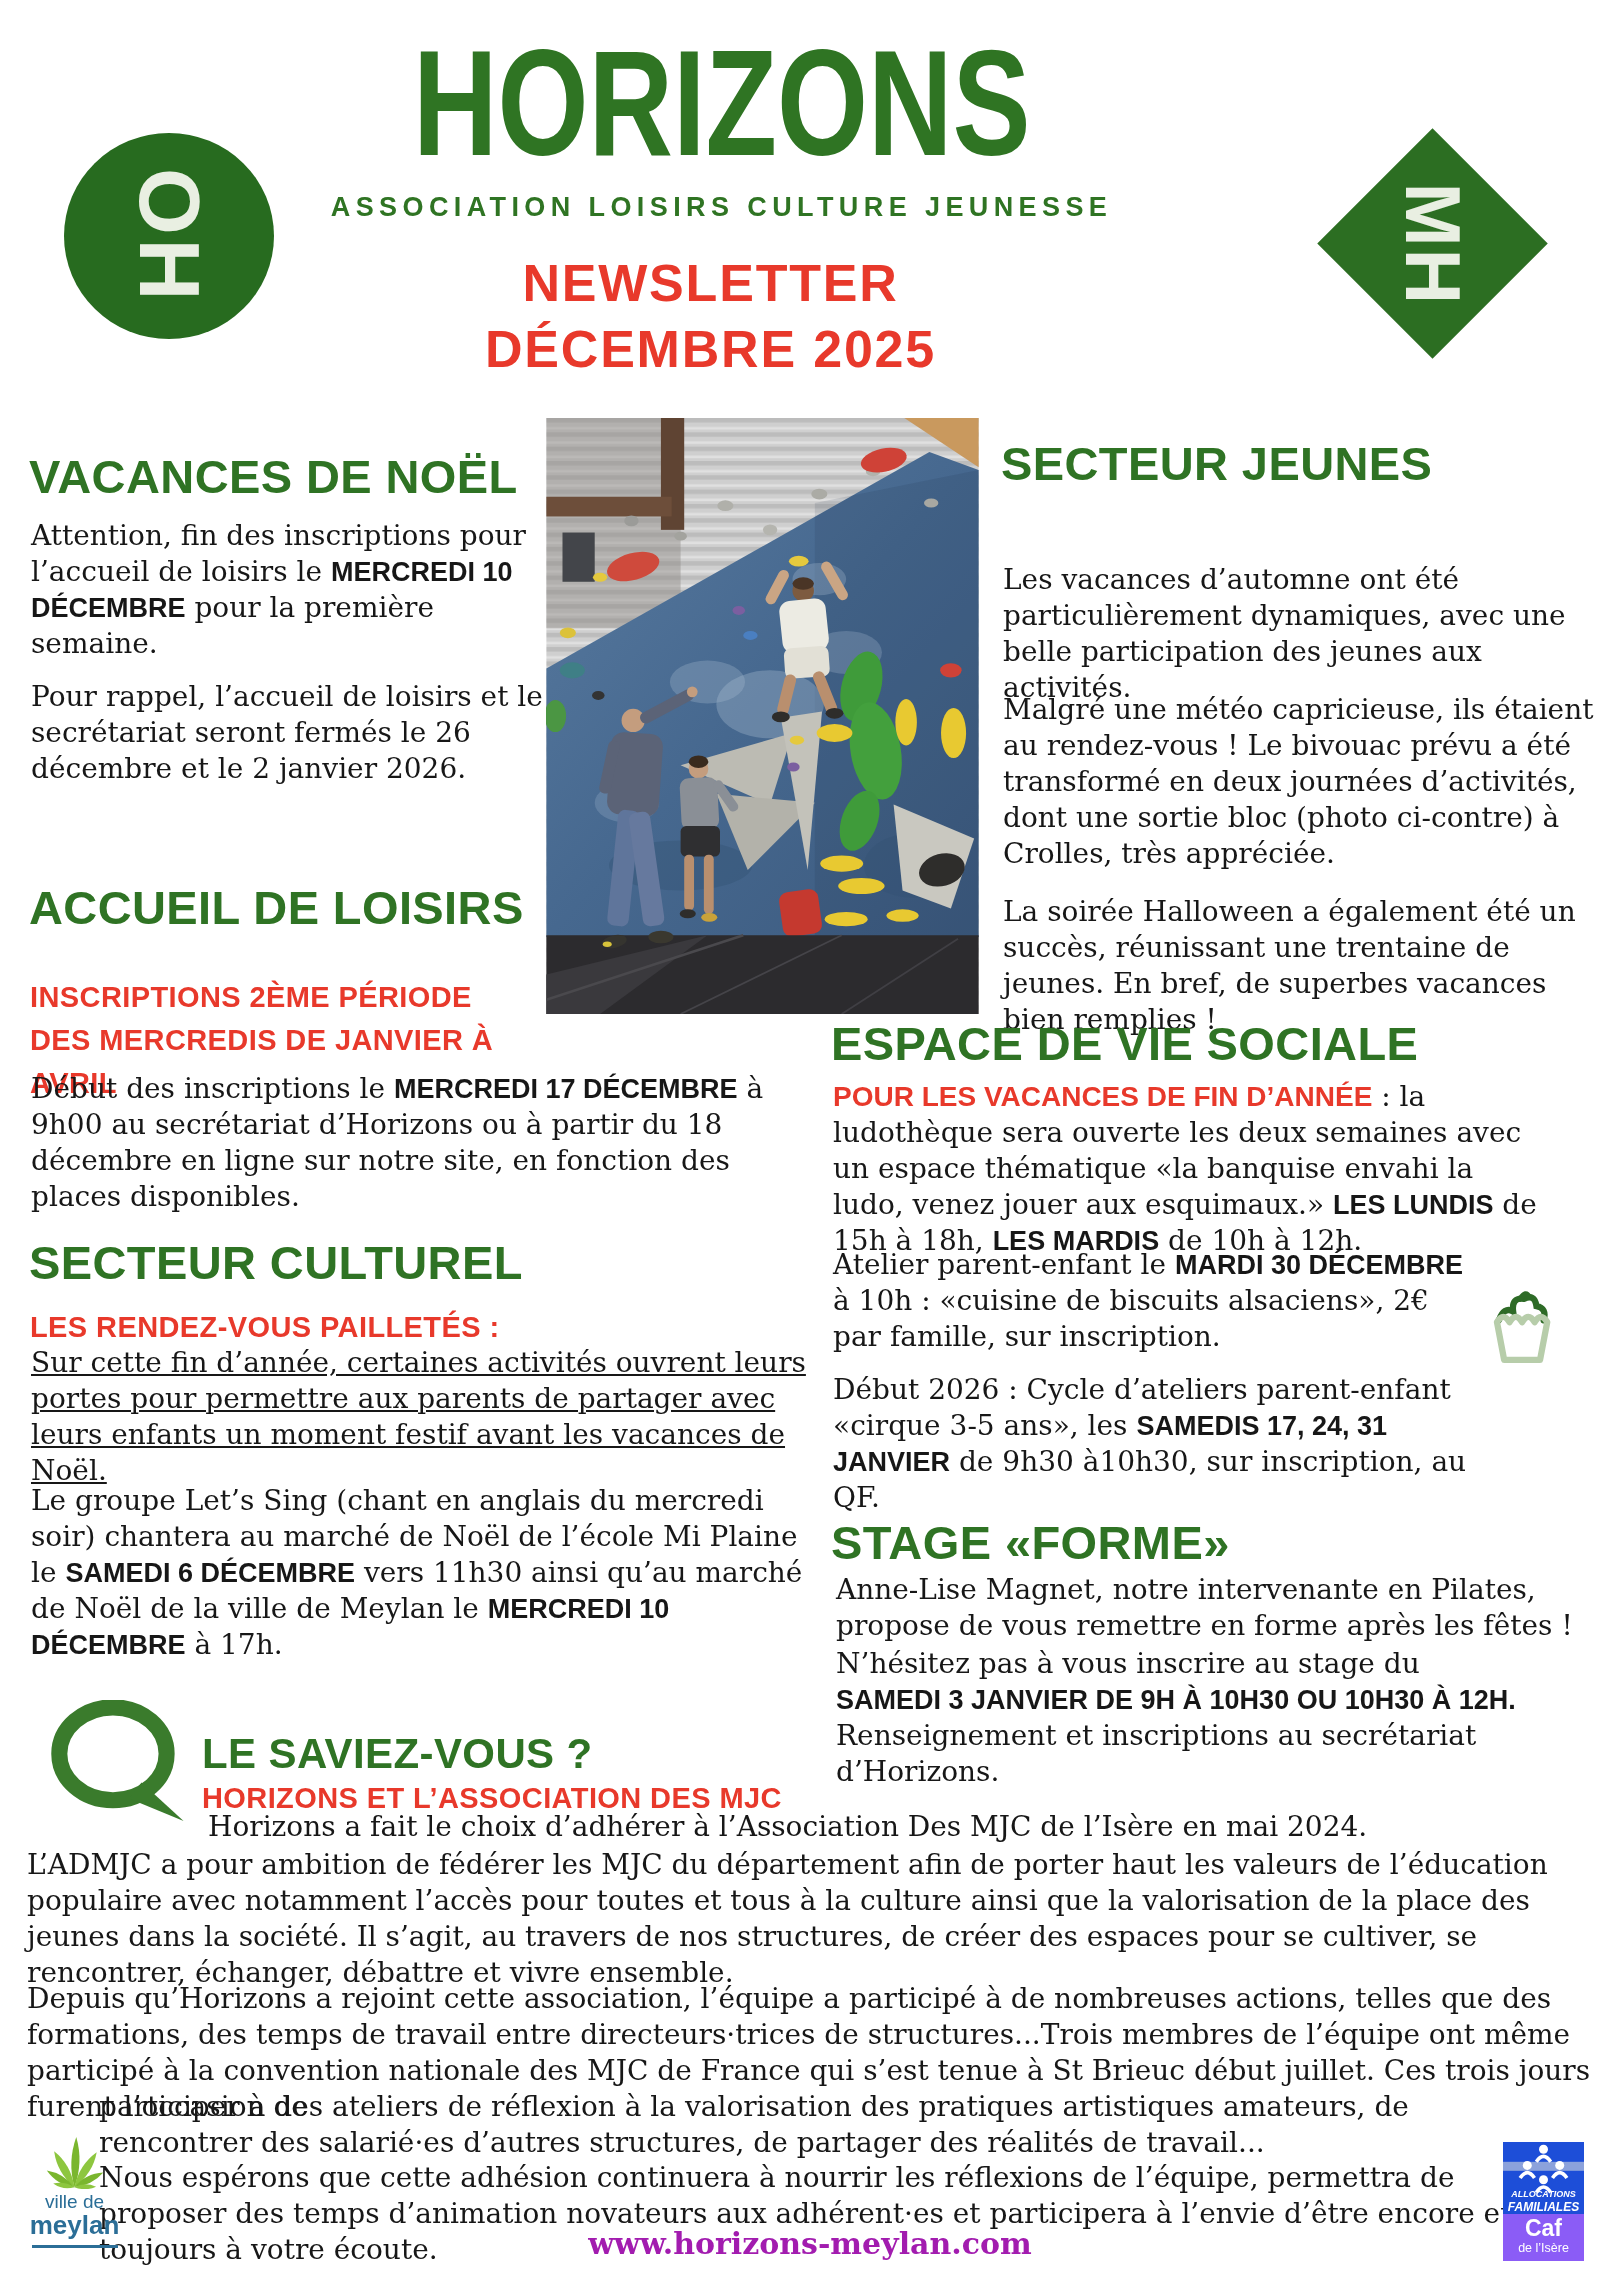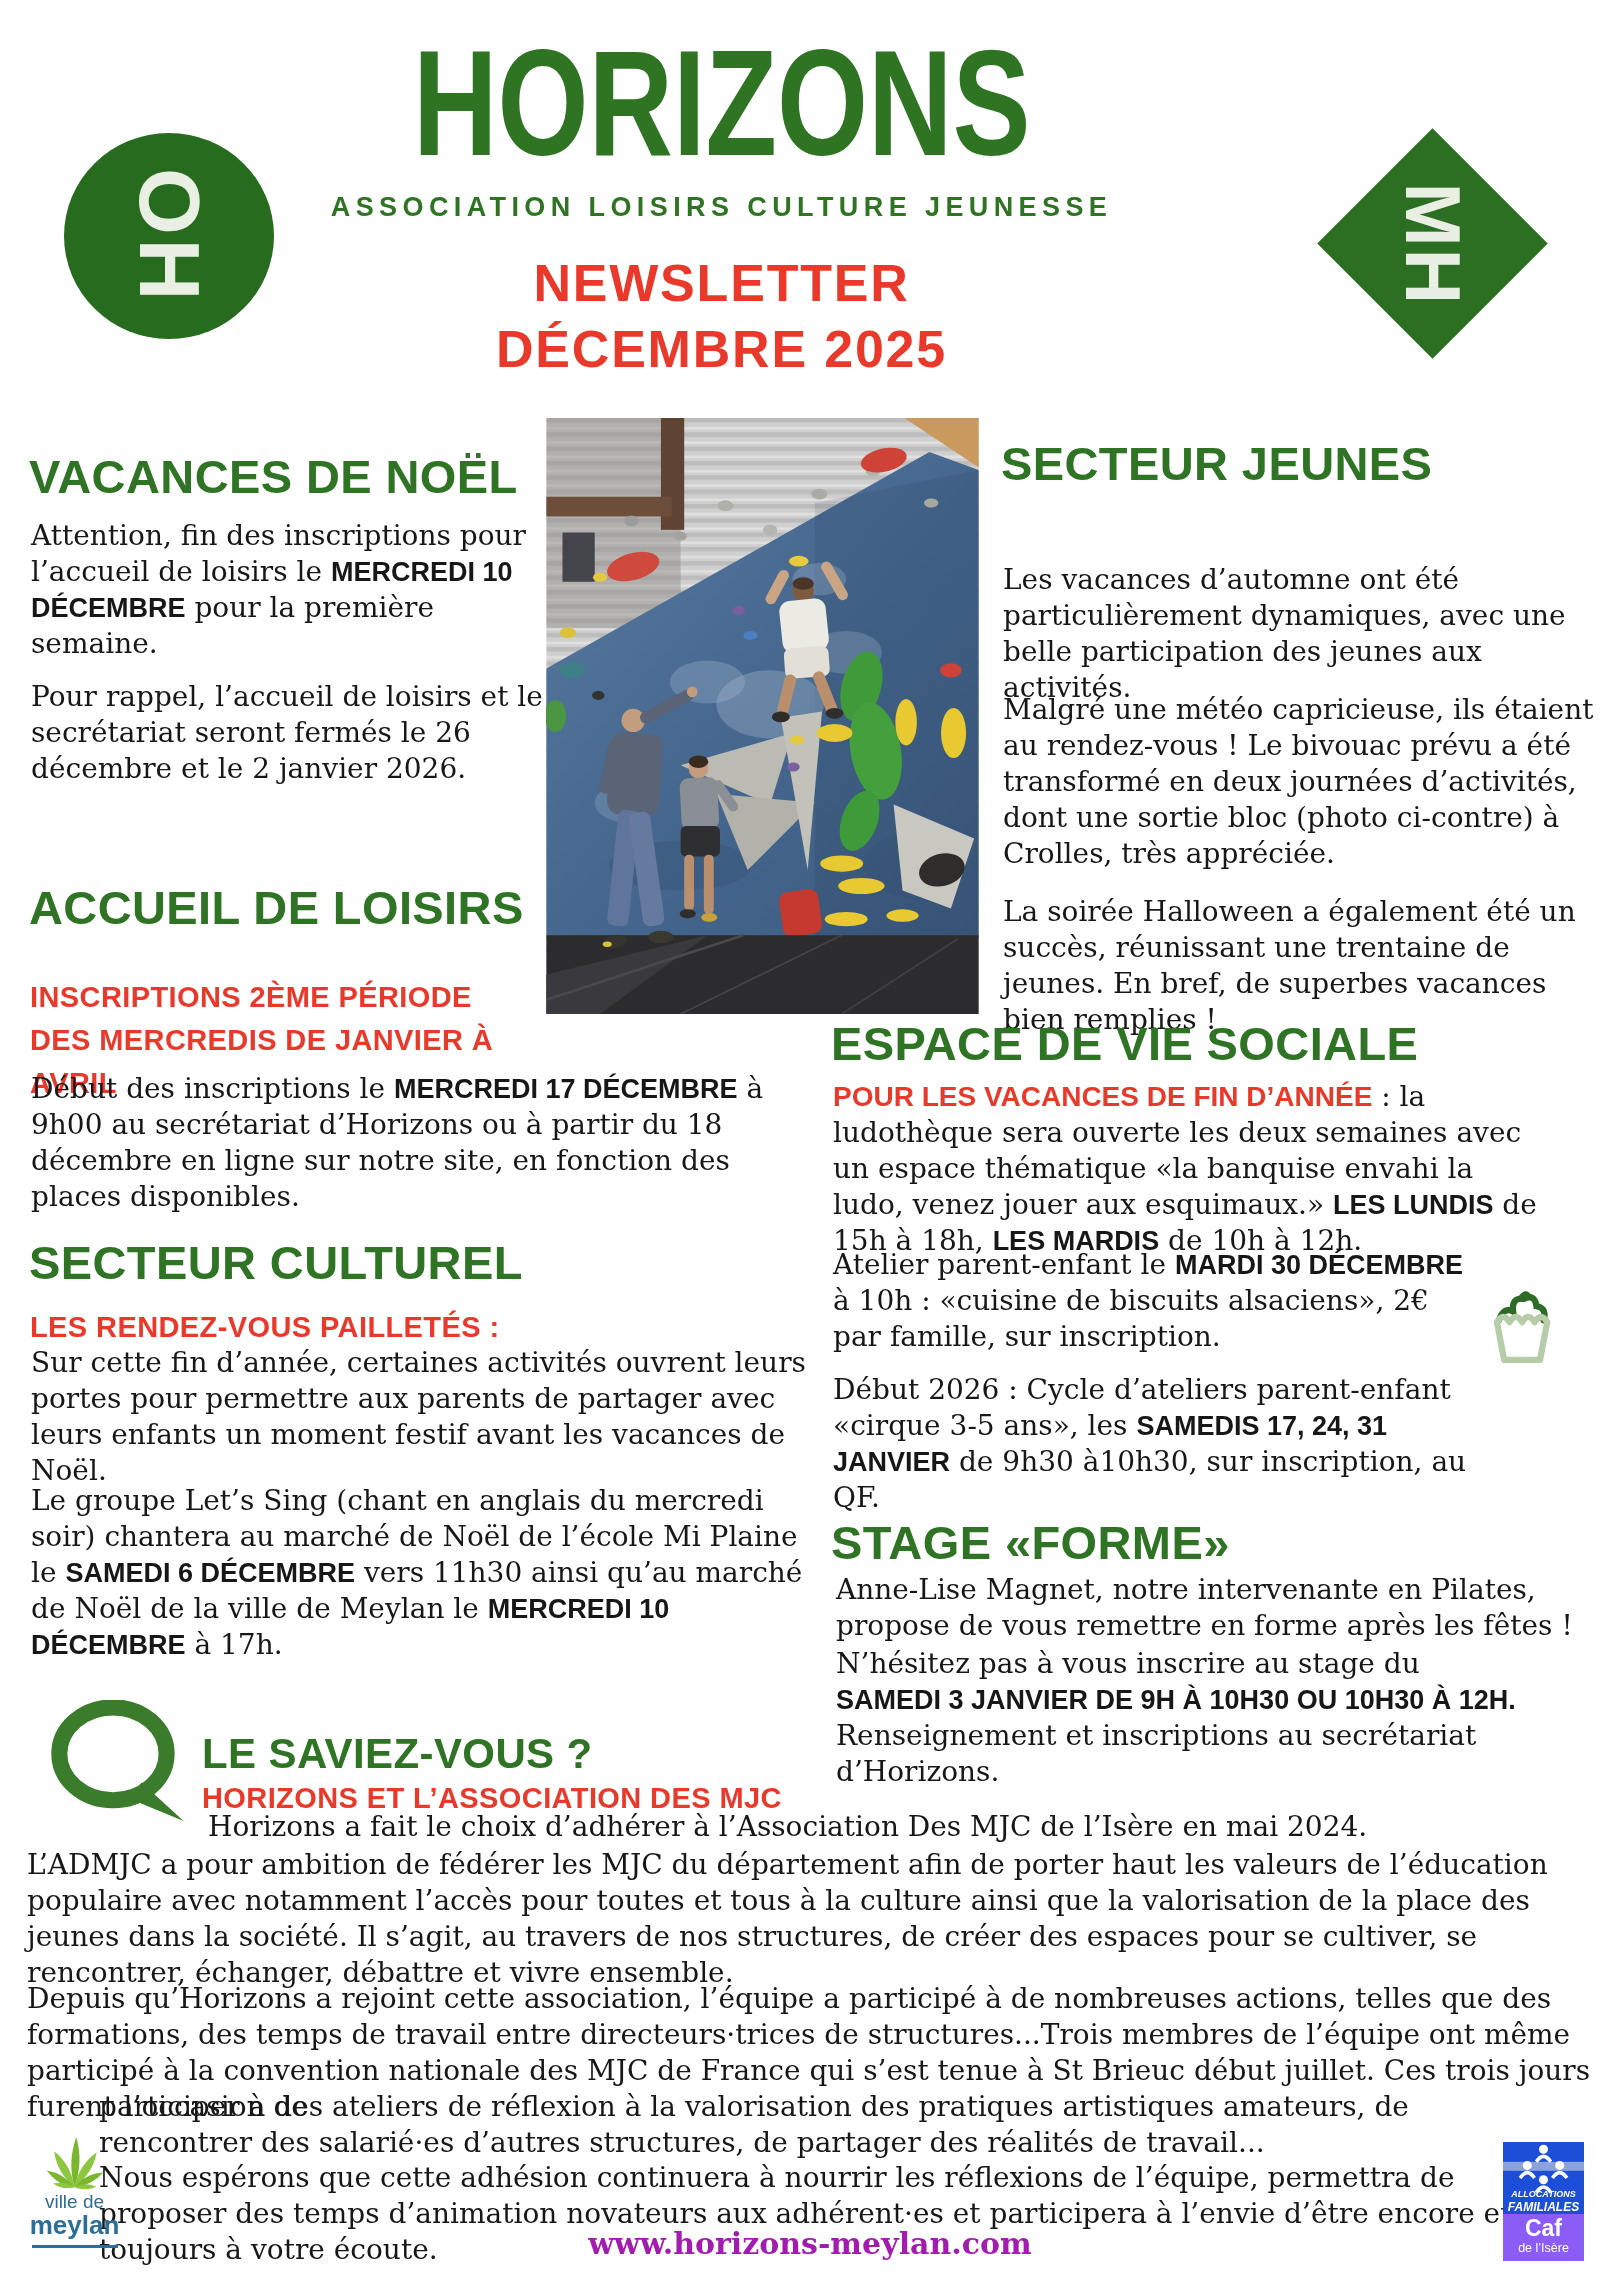--- a/index.html
+++ b/index.html
@@ -17,21 +17,21 @@
   .logo-circle span{position:absolute;left:50%;top:50%;transform:translate(-50%,-50%) rotate(90deg);
        font-family:"Liberation Sans",sans-serif;font-weight:bold;font-size:86px;color:#e9efe2;letter-spacing:3.6px;}
   .logo-diamond{left:1351px;top:162px;width:163px;height:163px;background:#2c6e22;transform:rotate(45deg);}
   .logo-diamond span{position:absolute;left:50%;top:50%;transform:translate(-50%,-50%) rotate(45deg);
        font-family:"Liberation Sans",sans-serif;font-weight:bold;font-size:77px;color:#e9efe2;letter-spacing:1.8px;}
   .main-title{left:296px;top:27px;width:851px;text-align:center;}
   .main-title span{display:inline-block;transform:scaleX(.78);transform-origin:50% 50%;
        font-family:"Liberation Sans",sans-serif;font-weight:bold;font-size:150px;line-height:152px;color:#2f7423;}
   .main-sub{left:296px;top:192px;width:851px;text-align:center;font-family:"Liberation Sans",sans-serif;
        font-weight:bold;font-size:27px;color:#2f7423;letter-spacing:5.4px;}
-  .news-line{left:296px;width:851px;text-align:center;font-family:"Liberation Sans",sans-serif;
+  .news-line{left:285px;width:851px;text-align:center;font-family:"Liberation Sans",sans-serif;
        font-weight:bold;font-size:52px;color:#e8392b;letter-spacing:1.8px;}
   .photo{left:546px;top:418px;width:433px;height:596px;}
   .site{left:407px;top:2226px;width:806px;text-align:center;font-family:"DejaVu Serif",serif;
         font-weight:bold;font-size:30px;color:#a21caf;}
   .meylan-txt{font-family:"Liberation Sans",sans-serif;color:#2b6e97;text-align:center;line-height:1.05;}
   .caf{left:1503px;top:2142px;width:81px;height:118px;font-family:"Liberation Sans",sans-serif;}
   .caf .top{position:absolute;left:0;top:0;width:81px;height:72px;background:#1d4ed8;}
   .caf .bot{position:absolute;left:0;top:72px;width:81px;height:47px;background:#8b5cf6;color:#fff;text-align:center;}
 </style>
 </head>
@@ -60,21 +60,21 @@
   <div class="abs body-text" style="left:31px;top:679px;width:518px;">Pour rappel, l’accueil de loisirs et le secrétariat seront fermés le 26 décembre et le 2 janvier 2026.</div>
 
   <div class="abs h-green" style="left:29px;top:879px;width:537px;">ACCUEIL DE LOISIRS</div>
   <div class="abs sub-red" style="left:30px;top:976px;width:502px;">INSCRIPTIONS 2ÈME PÉRIODE DES MERCREDIS DE JANVIER À AVRIL</div>
   <div class="abs body-text" style="left:31px;top:1071px;width:786px;">
     <span>Début des inscriptions le </span><span class="b">MERCREDI 17 DÉCEMBRE</span><span> à 9h00 au secrétariat d’Horizons ou à partir du 18 décembre en ligne sur notre site, en fonction des places disponibles.</span>
   </div>
 
   <div class="abs h-green" style="left:29px;top:1234px;width:537px;">SECTEUR CULTUREL</div>
   <div class="abs sub-red" style="left:30px;top:1306px;width:627px;">LES RENDEZ-VOUS PAILLETÉS :</div>
-  <div class="abs body-text" style="left:31px;top:1345px;width:786px;">Sur cette fin d’année, certaines activités ouvrent leurs portes pour permettre aux parents de partager avec leurs enfants un moment festif avant les vacances de Noël.</div>
+  <div class="abs body-text" style="left:31px;top:1345px;width:786px;text-decoration:underline;">Sur cette fin d’année, certaines activités ouvrent leurs portes pour permettre aux parents de partager avec leurs enfants un moment festif avant les vacances de Noël.</div>
   <div class="abs body-text" style="left:31px;top:1483px;width:786px;">
     <span>Le groupe Let’s Sing (chant en anglais du mercredi soir) chantera au marché de Noël de l’école Mi Plaine le </span><span class="b">SAMEDI 6 DÉCEMBRE</span><span> vers 11h30 ainsi qu’au marché de Noël de la ville de Meylan le </span><span class="b">MERCREDI 10 DÉCEMBRE</span><span> à 17h.</span>
   </div>
 
   <div class="abs photo">
     <svg width="433" height="596" viewBox="0 0 483 666">
       <defs>
         <pattern id="corr" width="483" height="16" patternUnits="userSpaceOnUse">
           <rect width="483" height="16" fill="#cfcfcf"></rect>
           <rect y="0" width="483" height="5" fill="#bcbcbc"></rect>

